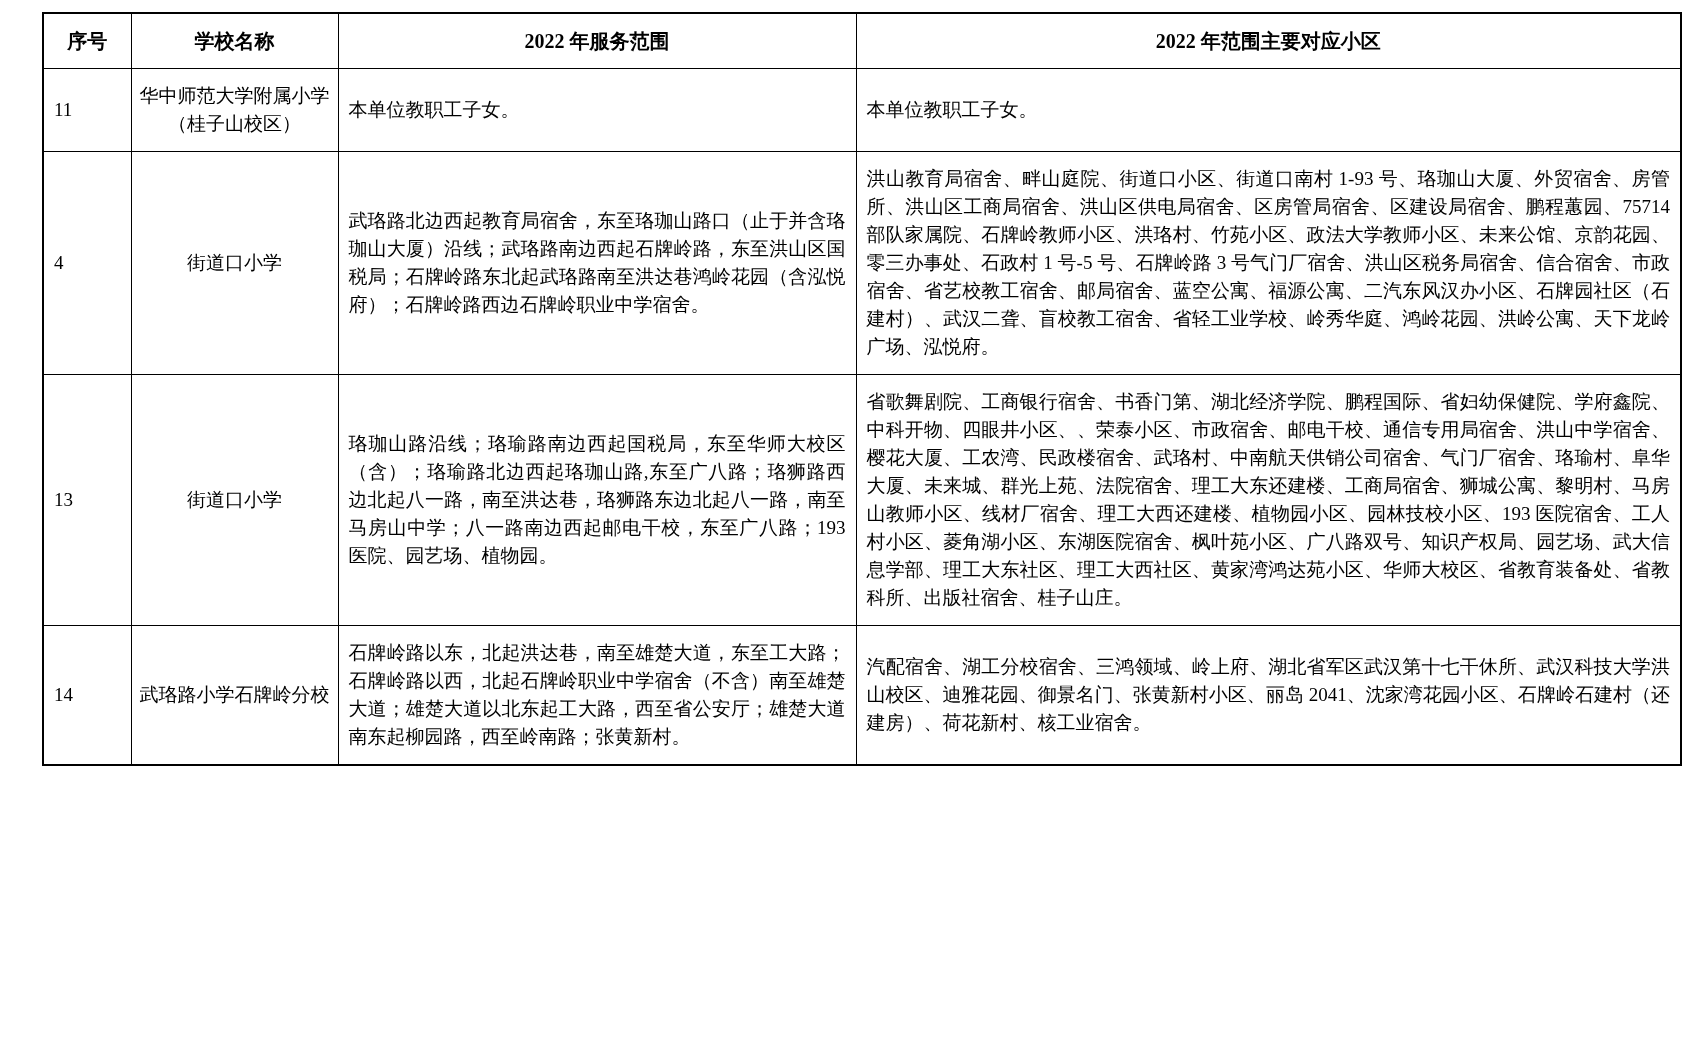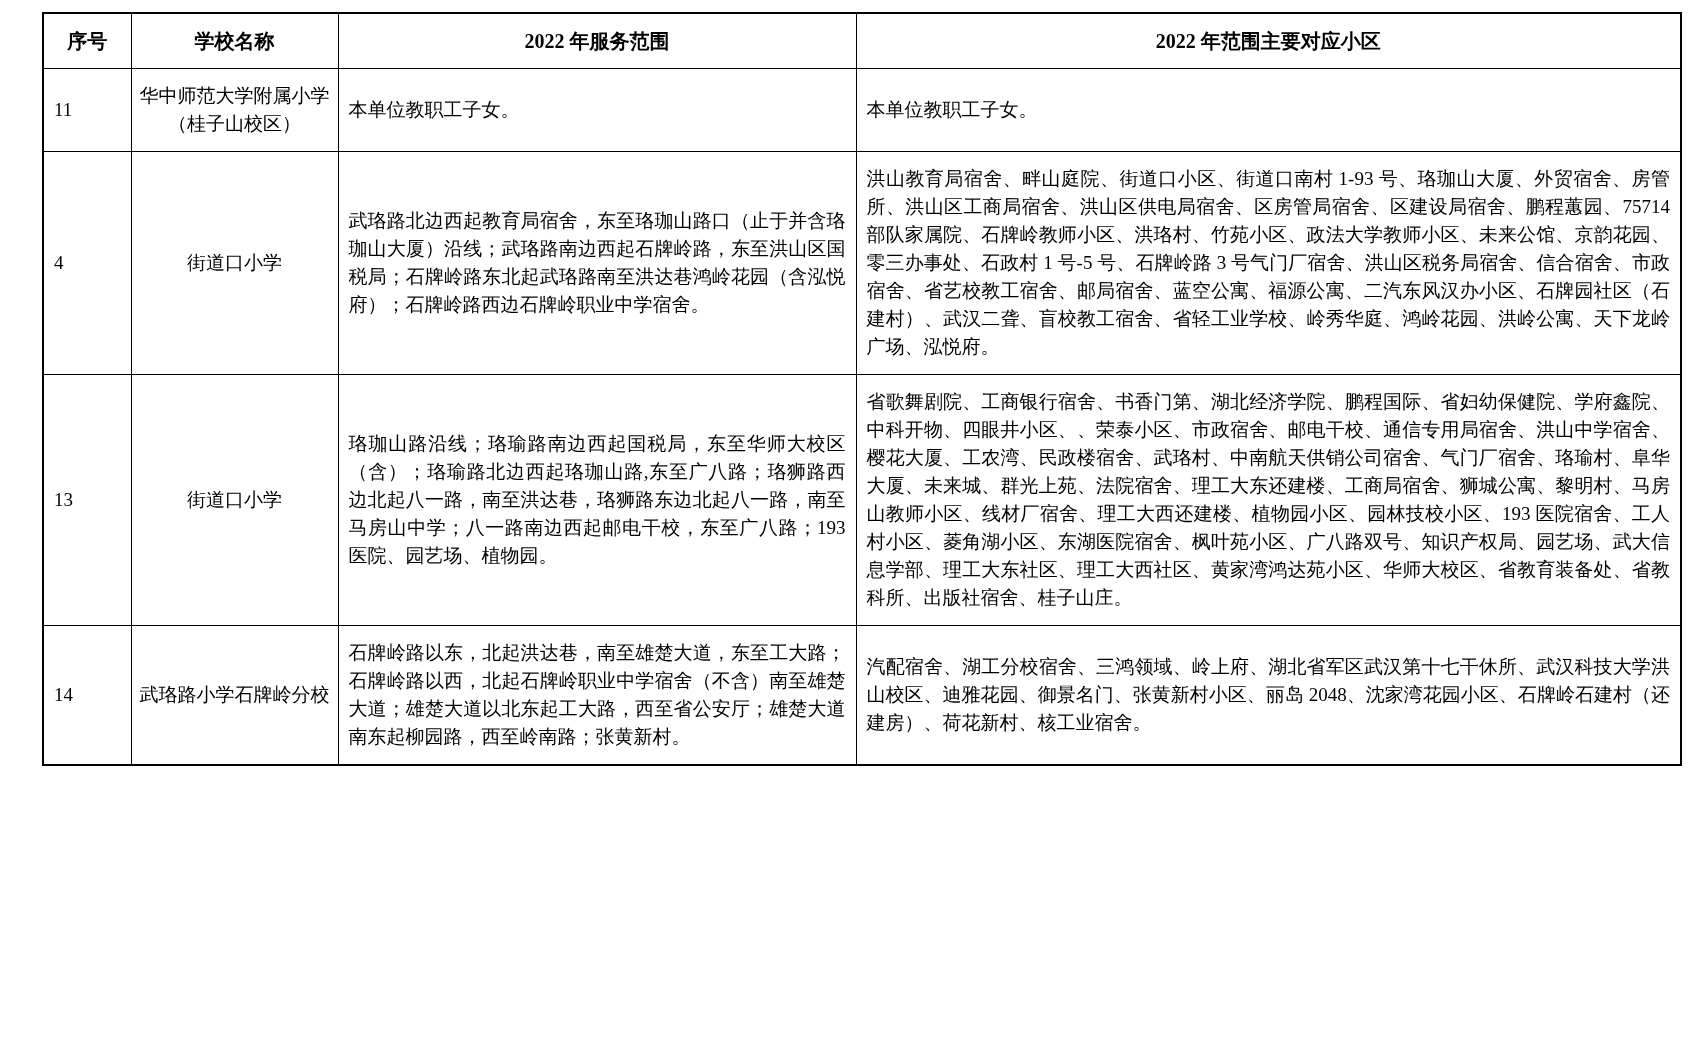--- a/index.html
+++ b/index.html
@@ -100,18 +100,18 @@
           <tr>
     <td class="c-no">13</td>
     <td class="c-school">街道口小学</td>
     <td class="c-scope">珞珈山路沿线；珞瑜路南边西起国税局，东至华师大校区（含）；珞瑜路北边西起珞珈山路,东至广八路；珞狮路西边北起八一路，南至洪达巷，珞狮路东边北起八一路，南至马房山中学；八一路南边西起邮电干校，东至广八路；193 医院、园艺场、植物园。</td>
     <td class="c-comm">省歌舞剧院、工商银行宿舍、书香门第、湖北经济学院、鹏程国际、省妇幼保健院、学府鑫院、中科开物、四眼井小区、、荣泰小区、市政宿舍、邮电干校、通信专用局宿舍、洪山中学宿舍、樱花大厦、工农湾、民政楼宿舍、武珞村、中南航天供销公司宿舍、气门厂宿舍、珞瑜村、阜华大厦、未来城、群光上苑、法院宿舍、理工大东还建楼、工商局宿舍、狮城公寓、黎明村、马房山教师小区、线材厂宿舍、理工大西还建楼、植物园小区、园林技校小区、193 医院宿舍、工人村小区、菱角湖小区、东湖医院宿舍、枫叶苑小区、广八路双号、知识产权局、园艺场、武大信息学部、理工大东社区、理工大西社区、黄家湾鸿达苑小区、华师大校区、省教育装备处、省教科所、出版社宿舍、桂子山庄。</td>
   </tr>
           <tr>
     <td class="c-no">14</td>
     <td class="c-school">武珞路小学石牌岭分校</td>
     <td class="c-scope">石牌岭路以东，北起洪达巷，南至雄楚大道，东至工大路；石牌岭路以西，北起石牌岭职业中学宿舍（不含）南至雄楚大道；雄楚大道以北东起工大路，西至省公安厅；雄楚大道南东起柳园路，西至岭南路；张黄新村。</td>
-    <td class="c-comm">汽配宿舍、湖工分校宿舍、三鸿领域、岭上府、湖北省军区武汉第十七干休所、武汉科技大学洪山校区、迪雅花园、御景名门、张黄新村小区、丽岛 2048、沈家湾花园小区、石牌岭石建村（还建房）、荷花新村、核工业宿舍。</td>
+    <td class="c-comm">汽配宿舍、湖工分校宿舍、三鸿领域、岭上府、湖北省军区武汉第十七干休所、武汉科技大学洪山校区、迪雅花园、御景名门、张黄新村小区、丽岛 2041、沈家湾花园小区、石牌岭石建村（还建房）、荷花新村、核工业宿舍。</td>
   </tr>
         </tbody>
     </table>
   </div>
 </div>
 
 </body></html>

